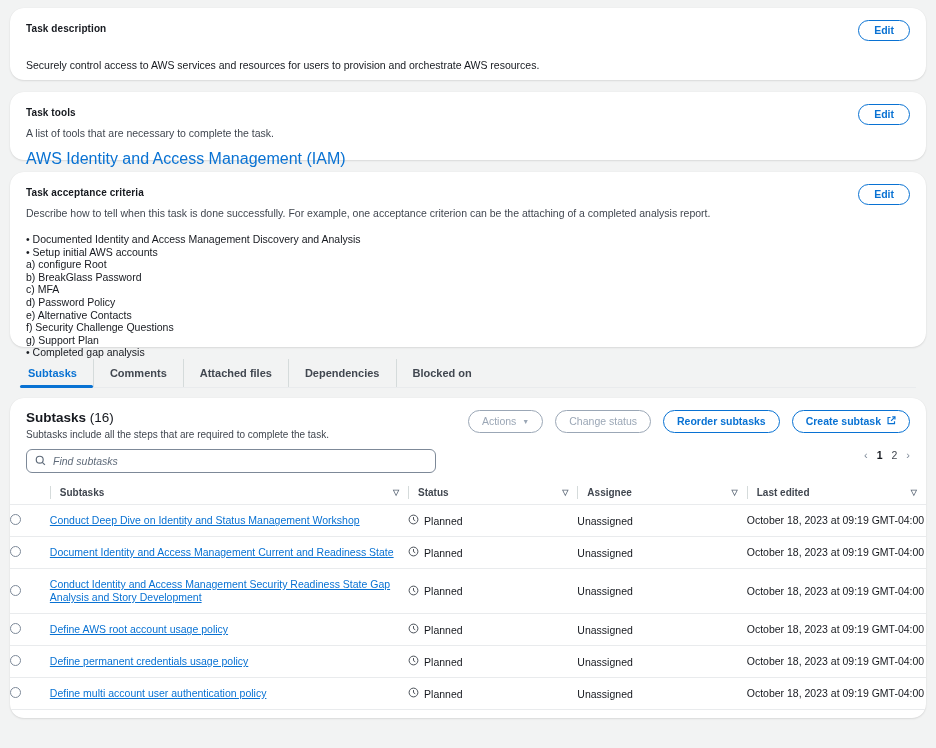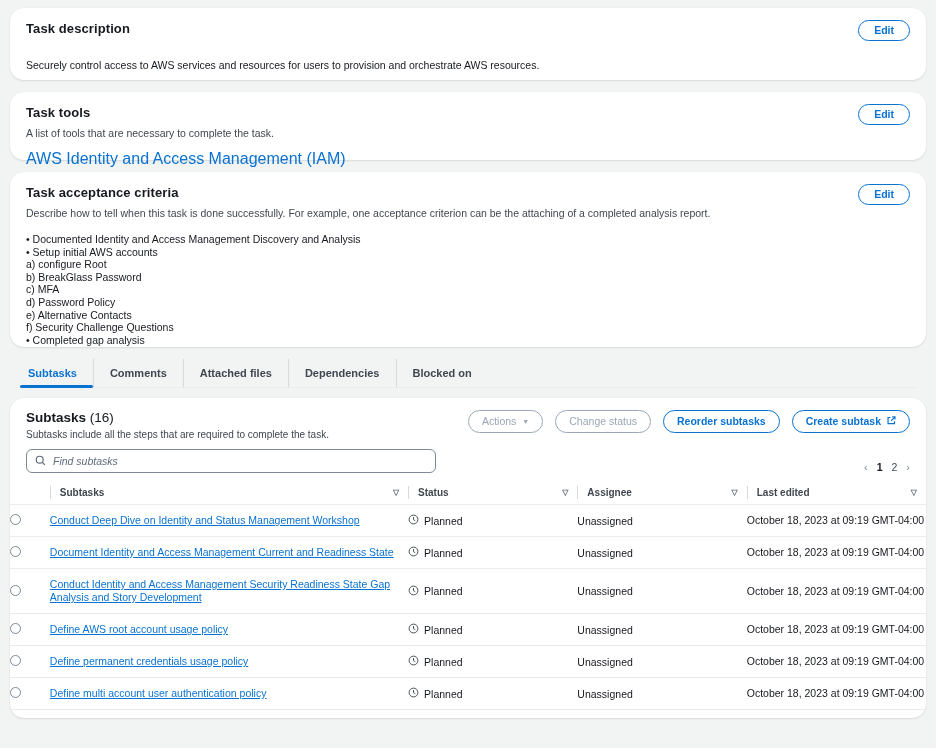--- a/index.html
+++ b/index.html
@@ -15,21 +15,21 @@
   
   .card {
     background: #ffffff;
     border-radius: 14px;
     box-shadow: 0 1px 2px rgba(0,0,0,0.10), 0 0 1px rgba(0,0,0,0.08);
     position: relative;
     padding: 12px 16px 14px 16px;
     margin-bottom: 12px;
   }
   .card-title {
-    font-size: 13px; font-weight: bold; letter-spacing: .1px;
+    font-size: 10px; font-weight: bold; letter-spacing: .1px;
     color: #16191f; line-height: 18px;
   }
   .card-sub {
     font-size: 10.5px; color: #414750; line-height: 15px; margin-top: 4px;
   }
   .card-body { font-size: 10.5px; color: #16191f; line-height: 15px; }
 
   
   .edit-btn {
     position: absolute; right: 16px; top: 12px;
@@ -90,21 +90,21 @@
     padding: 4px 13px; line-height: 13px; background: #fff;
     cursor: pointer; font-family: inherit; white-space: nowrap;
     display: inline-flex; align-items: center; gap: 6px;
   }
   .btn.disabled { border: 1px solid #9ba7b6; color: #9ba7b6; cursor: default; font-weight: normal;}
   .btn.primary-outline { border: 1px solid #0972d3; color: #0972d3; }
   .caret { font-size: 7px; line-height: 1; }
 
   
   .search-row {
-    display: flex; align-items: flex-end; justify-content: space-between;
+    display: flex; align-items: flex-start; justify-content: space-between;
     padding: 0 16px; margin-top: 9px;
   }
   .search-box {
     width: 410px; height: 24px; border: 1px solid #7d8998; border-radius: 6px;
     display: flex; align-items: center; padding: 0 8px; background: #fff;
   }
   .search-box .ph {
     font-size: 10.5px; color: #5f6b7a; font-style: italic; margin-left: 7px;
   }
   .pagination { display: flex; align-items: center; gap: 9px; font-size: 10.5px; color: #414750; }
@@ -178,20 +178,21 @@
     <div class="card-sub">Describe how to tell when this task is done successfully. For example, one acceptance criterion can be the attaching of a completed analysis report.</div>
     <div class="criteria-list" id="criteria-list">
         <div>• Documented  Identity and Access Management Discovery and Analysis</div>
         <div>• Setup initial AWS accounts</div>
         <div>a) configure Root</div>
         <div>b) BreakGlass Password</div>
         <div>c) MFA</div>
         <div>d) Password Policy</div>
         <div>e) Alternative Contacts</div>
         <div>f) Security Challenge Questions</div>
+        <div>g) Support Plan</div>
         <div>• Completed gap analysis</div>
       </div>
   </div>
 
   <div class="tabs" id="tabs">
       <div class="tab active">Subtasks</div>
       <div class="tab">Comments</div>
       <div class="tab">Attached files</div>
       <div class="tab">Dependencies</div>
       <div class="tab">Blocked on</div>

